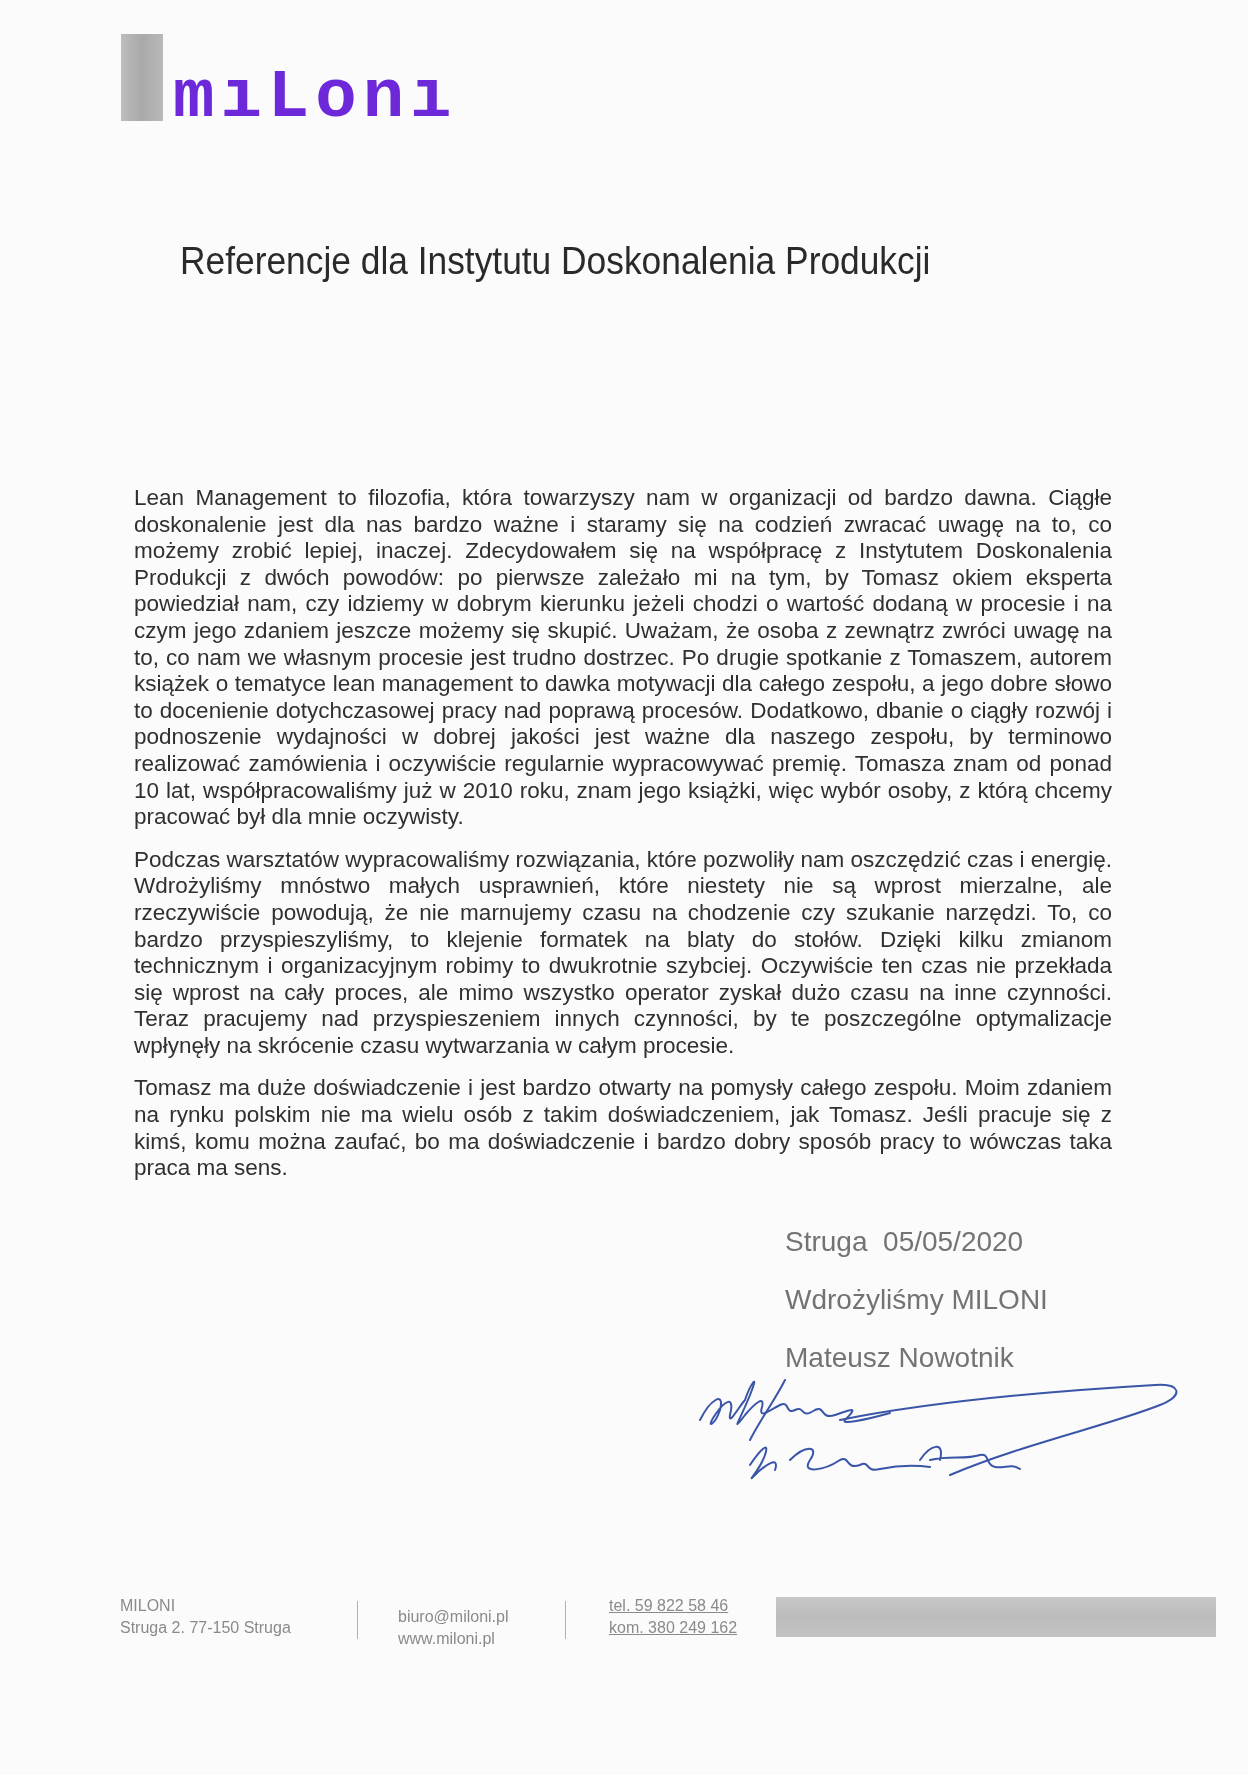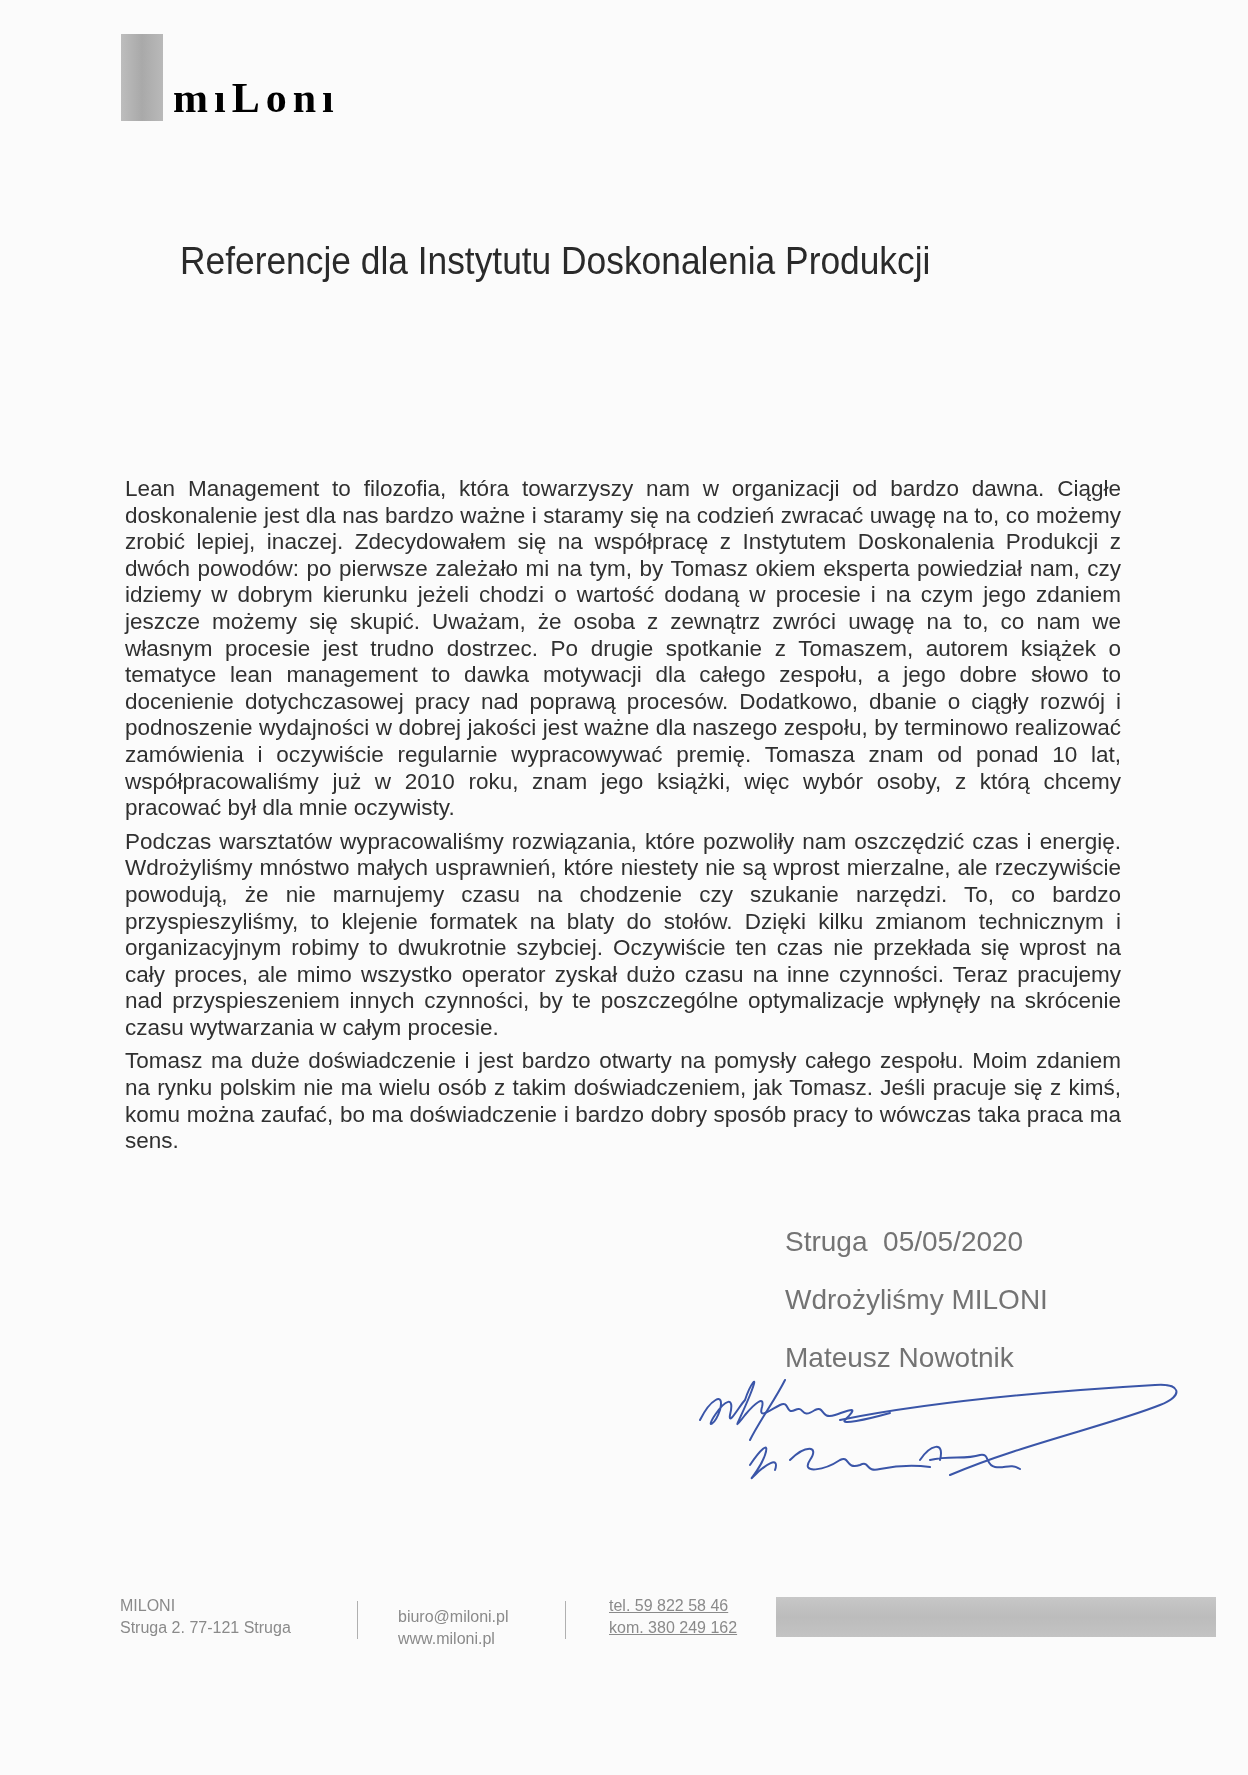--- a/index.html
+++ b/index.html
@@ -11,35 +11,35 @@
       font-family: "Liberation Sans", sans-serif;
       color: #2b2b2b;
     }
     .logo { position: absolute; left: 121px; top: 34px; width: 330px; height: 90px; }
     .logo-bar {
       position: absolute; left: 0; top: 0; width: 42px; height: 87px;
       background: linear-gradient(90deg, #bdbdbd, #a9a9a9 50%, #b9b9b9);
     }
     .logo-text {
       position: absolute; left: 52px; top: 36px;
-      font-family: Liberation Serif, serif;
-      font-weight: bold; font-size: 42px; letter-spacing: 6px;
-      color: #000000; line-height: 56px;
+      font-family: Liberation Mono, monospace;
+      font-weight: bold; font-size: 69px; letter-spacing: 6px;
+      color: #6d28d9; line-height: 56px;
     }
     .title {
       position: absolute; left: 180px; top: 240px;
       font-size: 38px; color: #2a2a2a; white-space: nowrap;
       transform: scaleX(0.93); transform-origin: left top;
     }
     .body-text {
       position: absolute; left: 118px; top: 469px; width: 1010px;
       font-size: 22.5px; line-height: 26.6px;
       text-align: justify; color: #303030;
     }
-    .body-text p { margin: 7px; }
+    .body-text p { margin: 16px; }
     .sign-block {
       position: absolute; left: 785px; top: 1226px;
       font-size: 28px; color: #737373;
     }
     .sign-line { height: 26px; margin-bottom: 32px; white-space: nowrap; }
     .signature { position: absolute; left: 690px; top: 1365px; width: 520px; height: 130px; }
     .footer { position: absolute; top: 1595px; left: 0; width: 1132px; height: 50px;
       font-size: 16px; color: #8a8a8a; line-height: 22px; }
     .f-col { position: absolute; top: 0; }
     .f-sep { position: absolute; top: 6px; width: 1px; height: 38px; background: #b0b0b0; }
@@ -74,21 +74,21 @@
     <path d="M150,55 C250,35 380,25 465,20 C490,18 495,30 470,40 C420,60 330,80 260,110"></path>
     <path d="M95,15 C85,35 70,55 60,75"></path>
     <path d="M60,100 C70,85 80,75 75,90 C70,105 55,120 65,110 C75,100 90,90 85,105 M100,95 C115,80 130,80 120,95 C110,110 135,105 150,95 C160,90 155,105 170,100 C180,95 175,108 190,104 C210,100 225,100 240,102"></path>
     <path d="M230,95 C240,80 255,75 250,95 M240,95 C260,90 275,95 290,90 C300,88 295,100 305,102 C315,104 320,98 330,104"></path>
   </g>
 </svg>
 
 <div class="footer">
   <div class="f-col" style="left:120px;">
     <div>MILONI</div>
-    <div>Struga 2. 77-121 Struga</div>
+    <div>Struga 2. 77-150 Struga</div>
   </div>
   <div class="f-sep" style="left:357px;"></div>
   <div class="f-col" style="left:398px;margin-top:11px;">
     <div>biuro@miloni.pl</div>
     <div>www.miloni.pl</div>
   </div>
   <div class="f-sep" style="left:565px;"></div>
   <div class="f-col" style="left:609px;text-decoration:underline;">
     <div>tel. 59 822 58 46</div>
     <div>kom. 380 249 162</div>

